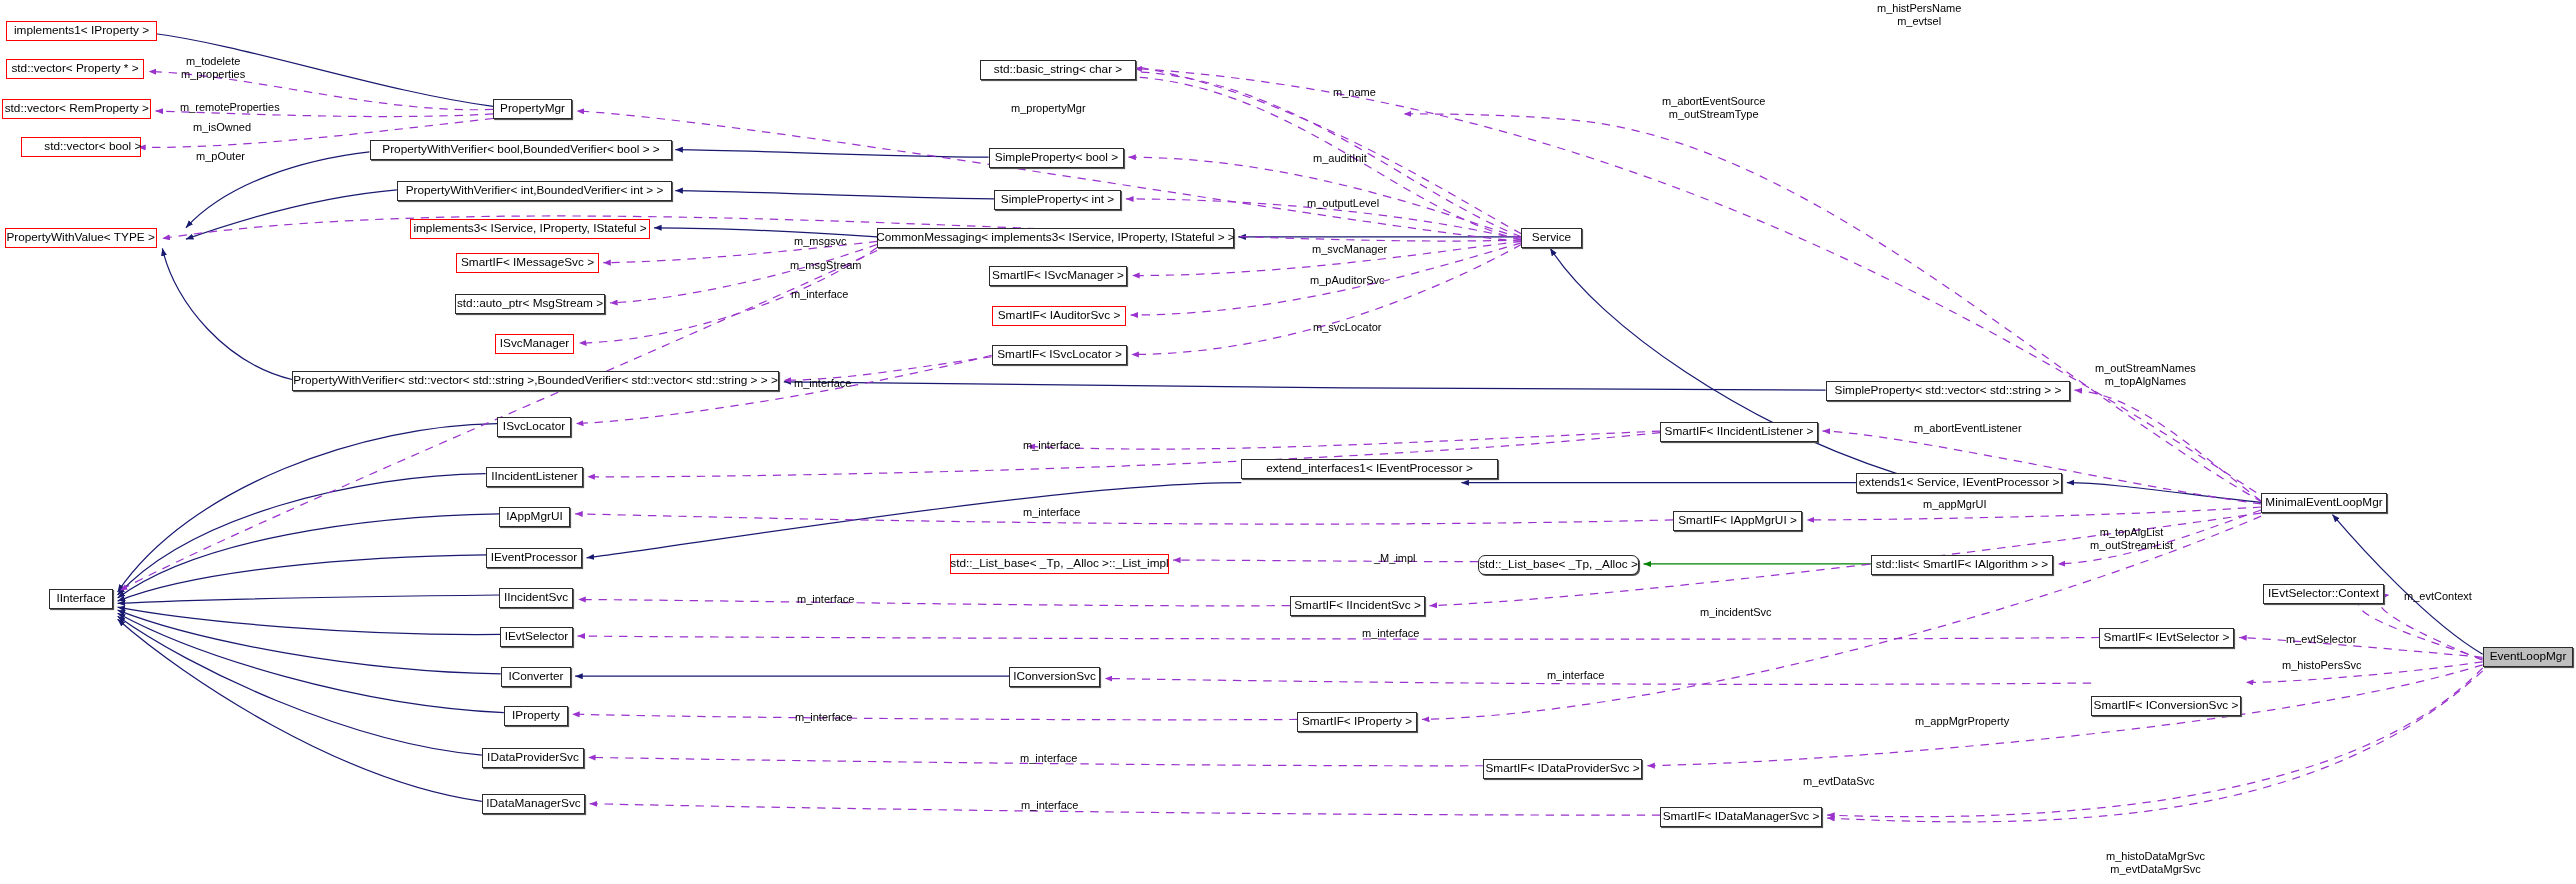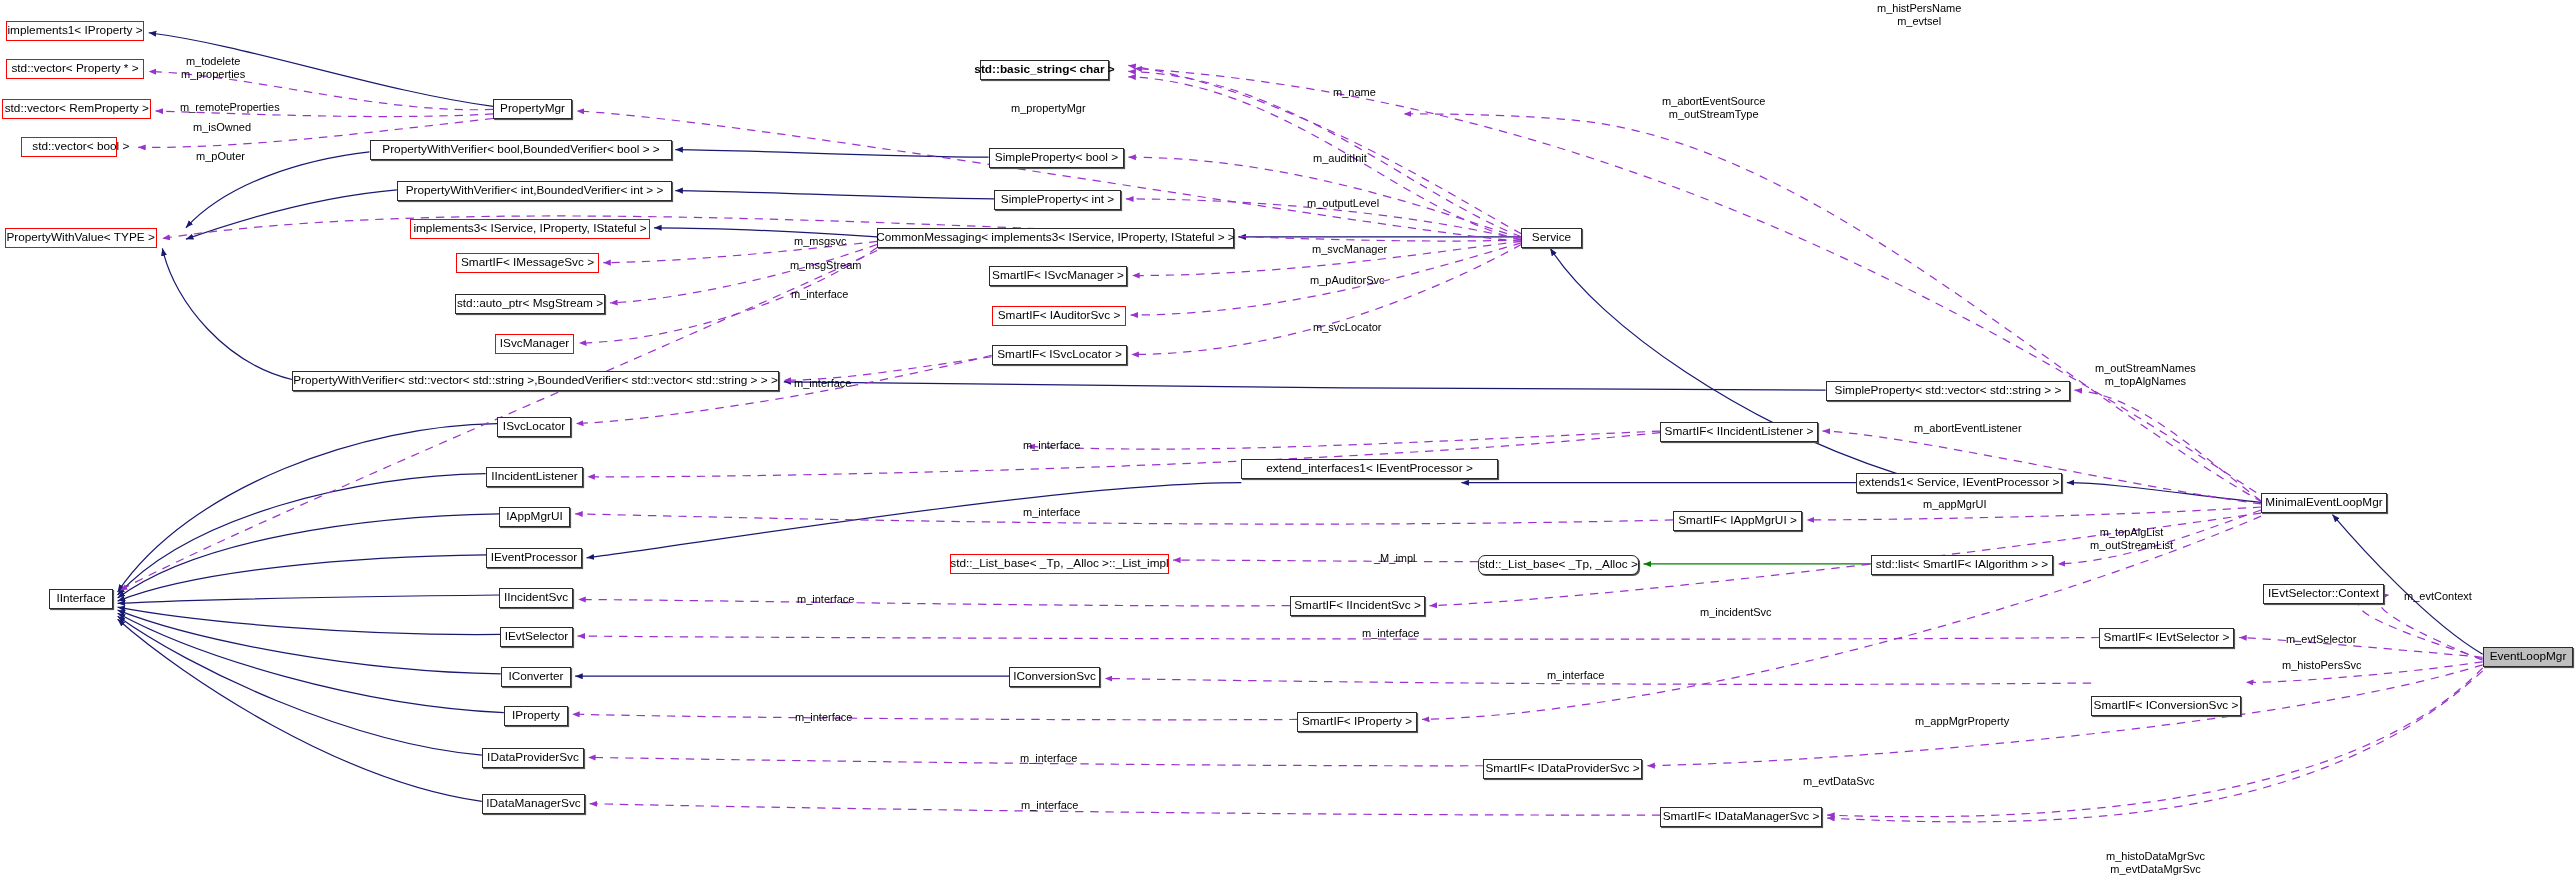--- a/index.html
+++ b/index.html
@@ -195,30 +195,30 @@
 
       <path d="M3272,880 C3100,1060 2700,1085 2408,1074"></path>
       <path d="M3272,884 C3050,1090 2700,1092 2408,1078"></path>
 
       <path d="M2188,1074 C1600,1075 900,1062 777,1059"></path>
 
       <path d="M1156,330 C900,450 300,700 158,778"></path>
     </g>
   </svg>
 
-  <div class="node red" style="left:6px;top:20.5px;width:138px;">
+  <div class="node red" style="left:6px;top:20.5px;width:151px;">
       <span>implements1&lt; IProperty &gt;</span>
     </div>
   <div class="node red" style="left:6px;top:59px;width:138px;">
       <span>std::vector&lt; Property * &gt;</span>
     </div>
   <div class="node red" style="left:2.3px;top:99px;width:149px;justify-content:center;">
       <span>std::vector&lt; RemProperty &gt;</span>
     </div>
-  <div class="node red" style="left:21px;top:137px;width:96px;padding-left:29px;">
+  <div class="node red" style="left:21px;top:137px;width:120px;padding-left:29px;">
       <span>std::vector&lt; bool &gt;</span>
     </div>
   <div class="node red" style="left:4.6px;top:228px;width:152px;">
       <span>PropertyWithValue&lt; TYPE &gt;</span>
     </div>
 
   <div class="node" style="left:493px;top:99px;width:79px;">
       <span>PropertyMgr</span>
     </div>
   <div class="node" style="left:370px;top:140px;width:302px;">
@@ -270,21 +270,21 @@
   <div class="node" style="left:482px;top:748px;width:102px;">
       <span>IDataProviderSvc</span>
     </div>
   <div class="node" style="left:482px;top:794px;width:103px;">
       <span>IDataManagerSvc</span>
     </div>
   <div class="node" style="left:49px;top:589px;width:64px;">
       <span>IInterface</span>
     </div>
 
-  <div class="node" style="left:980px;top:60px;width:129px;font-weight:bold;">
+  <div class="node" style="left:980px;top:60px;width:156px;">
       <span>std::basic_string&lt; char &gt;</span>
     </div>
   <div class="node" style="left:989px;top:148px;width:135px;">
       <span>SimpleProperty&lt; bool &gt;</span>
     </div>
   <div class="node" style="left:994px;top:190px;width:127px;">
       <span>SimpleProperty&lt; int &gt;</span>
     </div>
   <div class="node" style="left:877px;top:228px;width:357px;">
       <span>CommonMessaging&lt; implements3&lt; IService, IProperty, IStateful &gt; &gt;</span>

